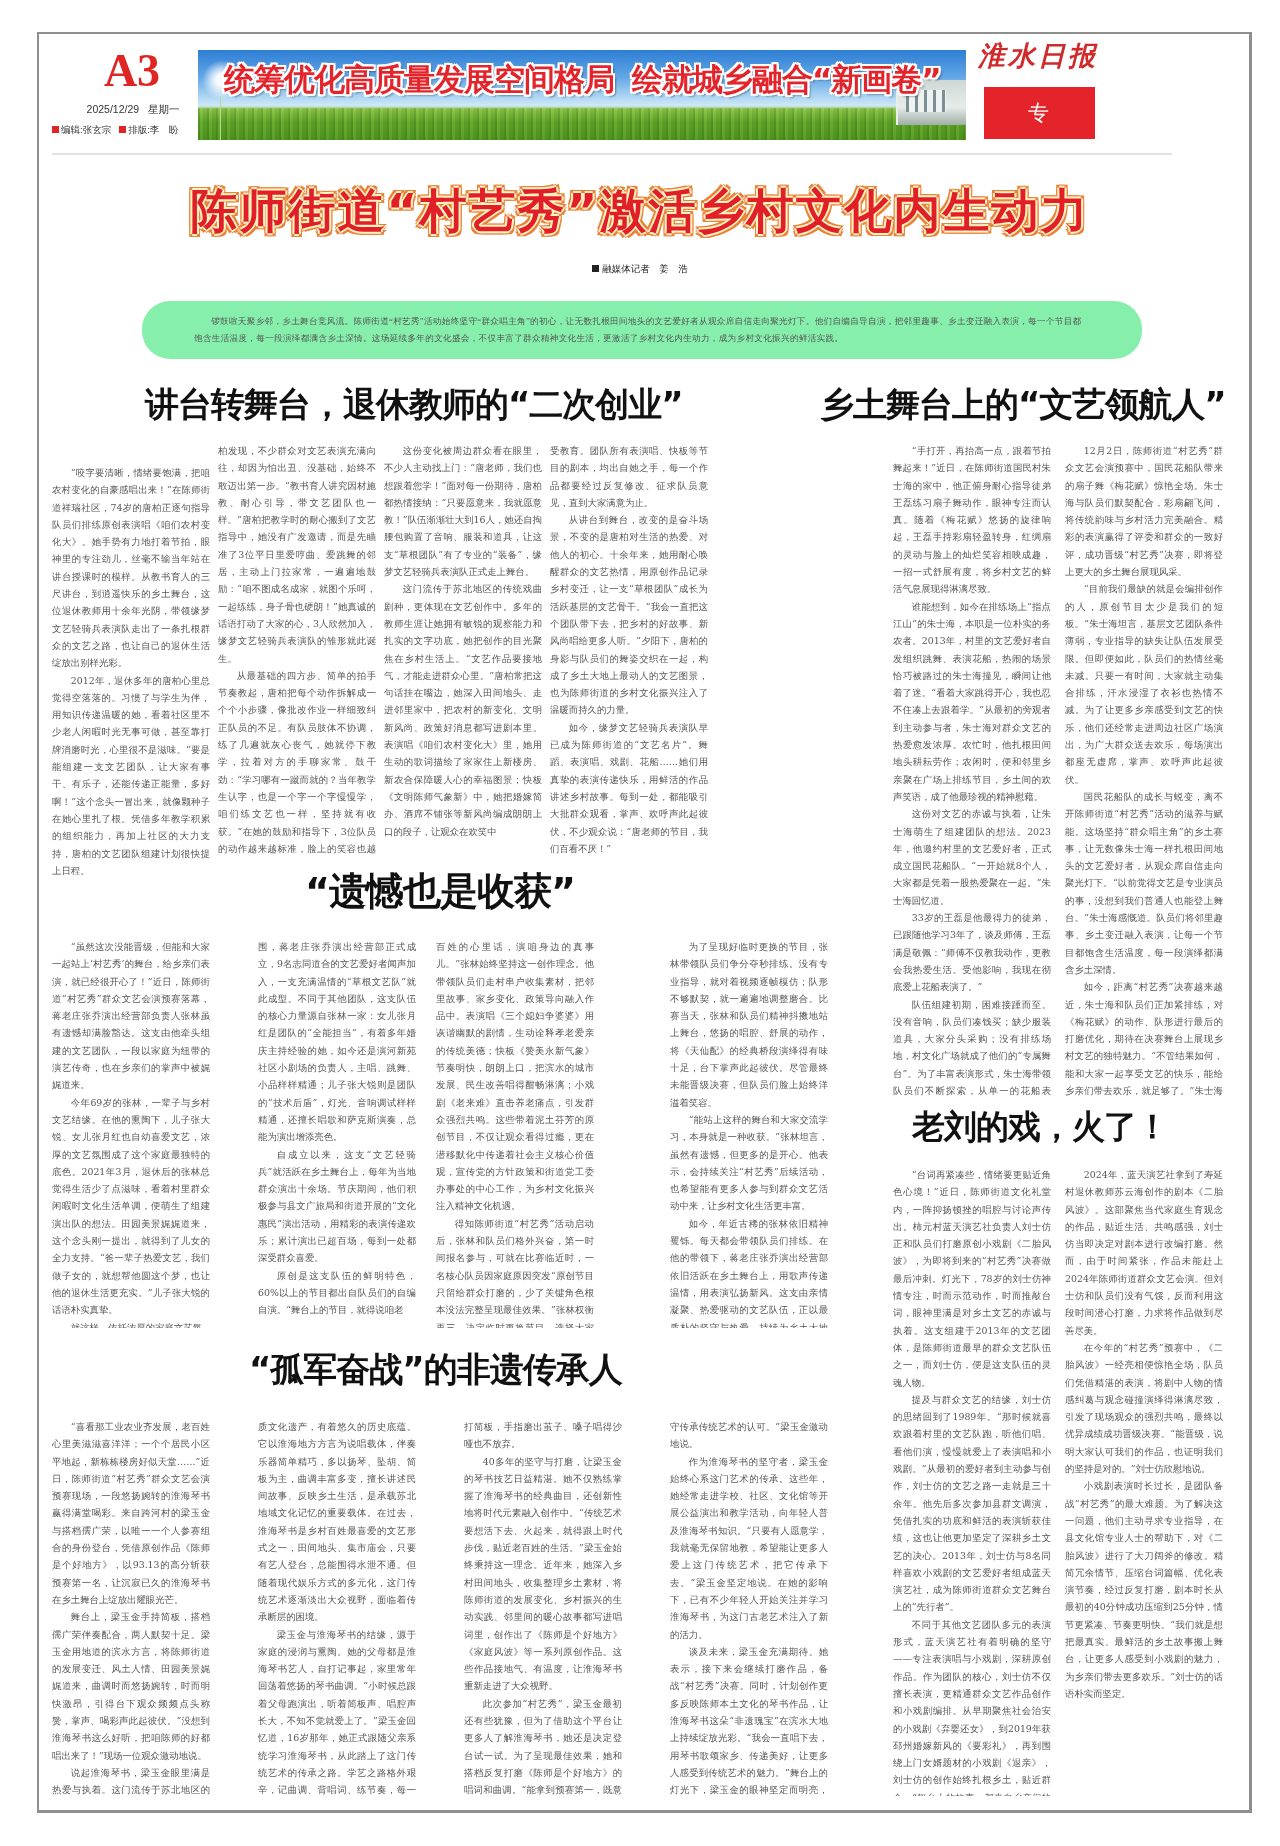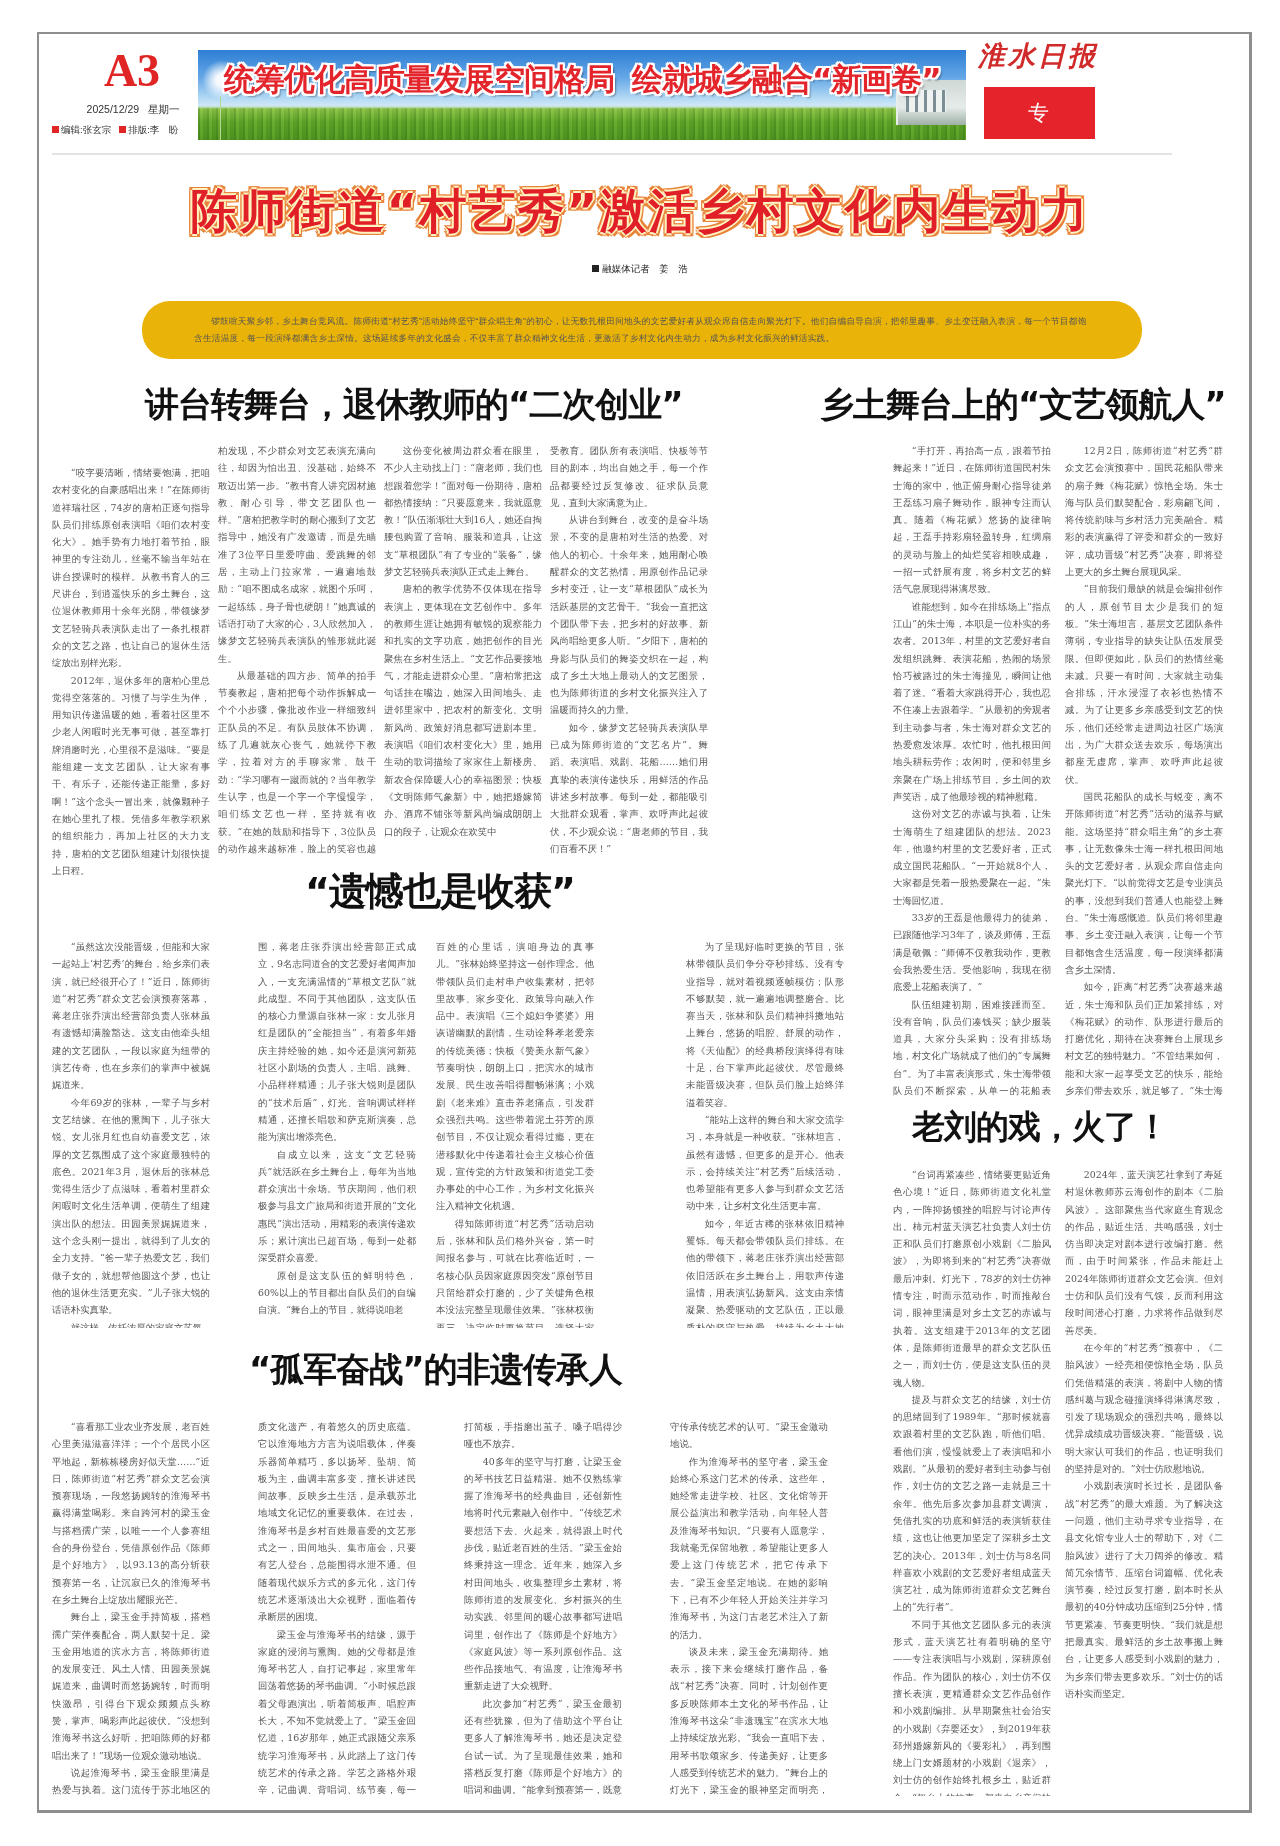--- a/index.html
+++ b/index.html
@@ -75,23 +75,23 @@
                  -3px 0 #e8843a, 3px 0 #e8843a, 0 -3px #e8843a, 0 3px #e8843a,
                  -3px -3px #e8843a, 3px 3px #e8843a, -3px 3px #e8843a, 3px -3px #e8843a;
   }
   .byline {
     position: absolute; left: 0; top: 263px; width: 1280px; text-align: center;
     font-family: "Liberation Sans", sans-serif; font-size: 9.5px; color: #222;
   }
   .byline .sq { display: inline-block; width: 7px; height: 7px; background: #222; margin-right: 3px; }
 
   .summary {
-    position: absolute; left: 142px; top: 301px; width: 1000px; height: 58px; background: #eab308;
+    position: absolute; left: 142px; top: 301px; width: 1000px; height: 58px; background: #86efac;
     border-radius: 28px; padding: 12px 52px 0 52px;
-    font-family: Liberation Sans, sans-serif; font-size: 8.6px; line-height: 17px; color: #555; text-indent: 2em; letter-spacing: 0.3px;
+    font-family: Liberation Serif, serif; font-size: 8.6px; line-height: 17px; color: #555; text-indent: 2em; letter-spacing: 0.3px;
   }
 
   
   .hl {
     position: absolute; font-family: "DejaVu Sans", sans-serif; font-weight: bold; color: #111; white-space: nowrap; line-height: 1; letter-spacing: -1px;
   }
   .hl-1 { left: 145px; top: 387px; font-size: 34px; }
   .hl-2 { left: 820px; top: 387px; font-size: 34px; }
   .hl-3 { left: 305px; top: 872px; font-size: 38px; }
   .hl-4 { left: 912px; top: 1110px; font-size: 33px; }
@@ -143,21 +143,21 @@
   <p>“咬字要清晰，情绪要饱满，把咱农村变化的自豪感唱出来！”在陈师街道祥瑞社区，74岁的唐柏正逐句指导队员们排练原创表演唱《咱们农村变化大》。她手势有力地打着节拍，眼神里的专注劲儿，丝毫不输当年站在讲台授课时的模样。从教书育人的三尺讲台，到逍遥快乐的乡土舞台，这位退休教师用十余年光阴，带领缘梦文艺轻骑兵表演队走出了一条扎根群众的文艺之路，也让自己的退休生活绽放出别样光彩。</p>
   <p>2012年，退休多年的唐柏心里总觉得空落落的。习惯了与学生为伴，用知识传递温暖的她，看着社区里不少老人闲暇时光无事可做，甚至靠打牌消磨时光，心里很不是滋味。“要是能组建一支文艺团队，让大家有事干、有乐子，还能传递正能量，多好啊！”这个念头一冒出来，就像颗种子在她心里扎了根。凭借多年教学积累的组织能力，再加上社区的大力支持，唐柏的文艺团队组建计划很快提上日程。</p>
 
 </div>
 <div class="col" style="left:218px;top:442px;height:415px;">
   <p class="cont">柏发现，不少群众对文艺表演充满向往，却因为怕出丑、没基础，始终不敢迈出第一步。“教书育人讲究因材施教、耐心引导，带文艺团队也一样。”唐柏把教学时的耐心搬到了文艺指导中，她没有广发邀请，而是先瞄准了3位平日里爱哼曲、爱跳舞的邻居，主动上门拉家常，一遍遍地鼓励：“咱不图成名成家，就图个乐呵，一起练练，身子骨也硬朗！”她真诚的话语打动了大家的心，3人欣然加入，缘梦文艺轻骑兵表演队的雏形就此诞生。</p>
   <p>从最基础的四方步、简单的拍手节奏教起，唐柏把每个动作拆解成一个个小步骤，像批改作业一样细致纠正队员的不足。有队员肢体不协调，练了几遍就灰心丧气，她就停下教学，拉着对方的手聊家常、鼓干劲：“学习哪有一蹴而就的？当年教学生认字，也是一个字一个字慢慢学，咱们练文艺也一样，坚持就有收获。”在她的鼓励和指导下，3位队员的动作越来越标准，脸上的笑容也越来越自信。</p>
 </div>
 <div class="col" style="left:384px;top:442px;height:415px;">
   <p>这份变化被周边群众看在眼里，不少人主动找上门：“唐老师，我们也想跟着您学！”面对每一份期待，唐柏都热情接纳：“只要愿意来，我就愿意教！”队伍渐渐壮大到16人，她还自掏腰包购置了音响、服装和道具，让这支“草根团队”有了专业的“装备”，缘梦文艺轻骑兵表演队正式走上舞台。</p>
-  <p>唐柏的教学优势不仅体现在指导表演上，更体现在文艺创作中。多年的教师生涯让她拥有敏锐的观察能力和扎实的文字功底，她把创作的目光聚焦在乡村生活上。“文艺作品要接地气，才能走进群众心里。”唐柏常把这句话挂在嘴边，她深入田间地头、走进邻里家中，把农村的新变化、文明新风尚、政策好消息都写进剧本里。表演唱《咱们农村变化大》里，她用生动的歌词描绘了家家住上新楼房、新农合保障暖人心的幸福图景；快板《文明陈师气象新》中，她把婚嫁简办、酒席不铺张等新风尚编成朗朗上口的段子，让观众在欢笑中</p>
+  <p>这门流传于苏北地区的传统戏曲剧种，更体现在文艺创作中。多年的教师生涯让她拥有敏锐的观察能力和扎实的文字功底，她把创作的目光聚焦在乡村生活上。“文艺作品要接地气，才能走进群众心里。”唐柏常把这句话挂在嘴边，她深入田间地头、走进邻里家中，把农村的新变化、文明新风尚、政策好消息都写进剧本里。表演唱《咱们农村变化大》里，她用生动的歌词描绘了家家住上新楼房、新农合保障暖人心的幸福图景；快板《文明陈师气象新》中，她把婚嫁简办、酒席不铺张等新风尚编成朗朗上口的段子，让观众在欢笑中</p>
 </div>
 <div class="col" style="left:550px;top:442px;height:415px;">
   <p class="cont">受教育。团队所有表演唱、快板等节目的剧本，均出自她之手，每一个作品都要经过反复修改、征求队员意见，直到大家满意为止。</p>
   <p>从讲台到舞台，改变的是奋斗场景，不变的是唐柏对生活的热爱、对他人的初心。十余年来，她用耐心唤醒群众的文艺热情，用原创作品记录乡村变迁，让一支“草根团队”成长为活跃基层的文艺骨干。“我会一直把这个团队带下去，把乡村的好故事、新风尚唱给更多人听。”夕阳下，唐柏的身影与队员们的舞姿交织在一起，构成了乡土大地上最动人的文艺图景，也为陈师街道的乡村文化振兴注入了温暖而持久的力量。</p>
   <p>如今，缘梦文艺轻骑兵表演队早已成为陈师街道的“文艺名片”。舞蹈、表演唱、戏剧、花船……她们用真挚的表演传递快乐，用鲜活的作品讲述乡村故事。每到一处，都能吸引大批群众观看，掌声、欢呼声此起彼伏，不少观众说：“唐老师的节目，我们百看不厌！”</p>
 </div>
 
 <div class="hl hl-2">乡土舞台上的“文艺领航人”</div>
 <div class="col" style="left:893px;top:442px;height:660px;">
   <p>“手打开，再抬高一点，跟着节拍舞起来！”近日，在陈师街道国民村朱士海的家中，他正俯身耐心指导徒弟王磊练习扇子舞动作，眼神专注而认真。随着《梅花赋》悠扬的旋律响起，王磊手持彩扇轻盈转身，红绸扇的灵动与脸上的灿烂笑容相映成趣，一招一式舒展有度，将乡村文艺的鲜活气息展现得淋漓尽致。</p>
@@ -181,21 +181,21 @@
 </div>
 <div class="col" style="left:258px;top:938px;height:390px;">
   <p class="cont">围，蒋老庄张乔演出经营部正式成立，9名志同道合的文艺爱好者闻声加入，一支充满温情的“草根文艺队”就此成型。不同于其他团队，这支队伍的核心力量源自张林一家：女儿张月红是团队的“全能担当”，有着多年婚庆主持经验的她，如今还是演河新苑社区小剧场的负责人，主唱、跳舞、小品样样精通；儿子张大锐则是团队的“技术后盾”，灯光、音响调试样样精通，还擅长唱歌和萨克斯演奏，总能为演出增添亮色。</p>
   <p>自成立以来，这支“文艺轻骑兵”就活跃在乡土舞台上，每年为当地群众演出十余场。节庆期间，他们积极参与县文广旅局和街道开展的“文化惠民”演出活动，用精彩的表演传递欢乐；累计演出已超百场，每到一处都深受群众喜爱。</p>
   <p>原创是这支队伍的鲜明特色，60%以上的节目都出自队员们的自编自演。“舞台上的节目，就得说咱老</p>
 </div>
 <div class="col" style="left:436px;top:938px;height:390px;">
   <p class="cont">百姓的心里话，演咱身边的真事儿。”张林始终坚持这一创作理念。他带领队员们走村串户收集素材，把邻里故事、家乡变化、政策导向融入作品中。表演唱《三个媳妇争婆婆》用诙谐幽默的剧情，生动诠释孝老爱亲的传统美德；快板《赞美永新气象》节奏明快，朗朗上口，把滨水的城市发展、民生改善唱得酣畅淋漓；小戏剧《老来难》直击养老痛点，引发群众强烈共鸣。这些带着泥土芬芳的原创节目，不仅让观众看得过瘾，更在潜移默化中传递着社会主义核心价值观，宣传党的方针政策和街道党工委办事处的中心工作，为乡村文化振兴注入精神文化机遇。</p>
   <p>得知陈师街道“村艺秀”活动启动后，张林和队员们格外兴奋，第一时间报名参与，可就在比赛临近时，一名核心队员因家庭原因突发“原创节目只留给群众打磨的，少了关键角色根本没法完整呈现最佳效果。”张林权衡再三，决定临时更换节目，选择大家耳熟能详的黄梅戏《天仙配》登台。</p>
 </div>
-<div class="col" style="left:686px;top:938px;height:390px;">
+<div class="col" style="left:670px;top:938px;height:390px;">
   <p>为了呈现好临时更换的节目，张林带领队员们争分夺秒排练。没有专业指导，就对着视频逐帧模仿；队形不够默契，就一遍遍地调整磨合。比赛当天，张林和队员们精神抖擞地站上舞台，悠扬的唱腔、舒展的动作，将《天仙配》的经典桥段演绎得有味十足，台下掌声此起彼伏。尽管最终未能晋级决赛，但队员们脸上始终洋溢着笑容。</p>
   <p>“能站上这样的舞台和大家交流学习，本身就是一种收获。”张林坦言，虽然有遗憾，但更多的是开心。他表示，会持续关注“村艺秀”后续活动，也希望能有更多人参与到群众文艺活动中来，让乡村文化生活更丰富。</p>
   <p>如今，年近古稀的张林依旧精神矍铄。每天都会带领队员们排练。在他的带领下，蒋老庄张乔演出经营部依旧活跃在乡土舞台上，用歌声传递温情，用表演弘扬新风。这支由亲情凝聚、热爱驱动的文艺队伍，正以最质朴的坚守与热爱，持续为乡土大地送去欢声笑语。</p>
 </div>
 
 <div class="hl hl-4">老刘的戏，火了！</div>
 <div class="col" style="left:893px;top:1166px;height:630px;">
   <p>“台词再紧凑些，情绪要更贴近角色心境！”近日，陈师街道文化礼堂内，一阵抑扬顿挫的唱腔与讨论声传出。柿元村蓝天演艺社负责人刘士仿正和队员们打磨原创小戏剧《二胎风波》，为即将到来的“村艺秀”决赛做最后冲刺。灯光下，78岁的刘士仿神情专注，时而示范动作，时而推敲台词，眼神里满是对乡土文艺的赤诚与执着。这支组建于2013年的文艺团体，是陈师街道最早的群众文艺队伍之一，而刘士仿，便是这支队伍的灵魂人物。</p>
   <p>提及与群众文艺的结缘，刘士仿的思绪回到了1989年。“那时候就喜欢跟着村里的文艺队跑，听他们唱、看他们演，慢慢就爱上了表演唱和小戏剧。”从最初的爱好者到主动参与创作，刘士仿的文艺之路一走就是三十余年。他先后多次参加县群文调演，凭借扎实的功底和鲜活的表演斩获佳绩，这也让他更加坚定了深耕乡土文艺的决心。2013年，刘士仿与8名同样喜欢小戏剧的文艺爱好者组成蓝天演艺社，成为陈师街道群众文艺舞台上的“先行者”。</p>
   <p>不同于其他文艺团队多元的表演形式，蓝天演艺社有着明确的坚守——专注表演唱与小戏剧，深耕原创作品。作为团队的核心，刘士仿不仅擅长表演，更精通群众文艺作品创作和小戏剧编排。从早期聚焦社会治安的小戏剧《弃婴还女》，到2019年获邳州婚嫁新风的《要彩礼》，再到围绕上门女婿题材的小戏剧《退亲》，刘士仿的创作始终扎根乡土，贴近群众。“舞台上的故事，都来自乡亲们的身边事。”刘士仿说，他习惯把邻里趣事、社会热点、政策导向融入剧本，让每一部作品都带着生活的温度，既好看又有意义。</p>

